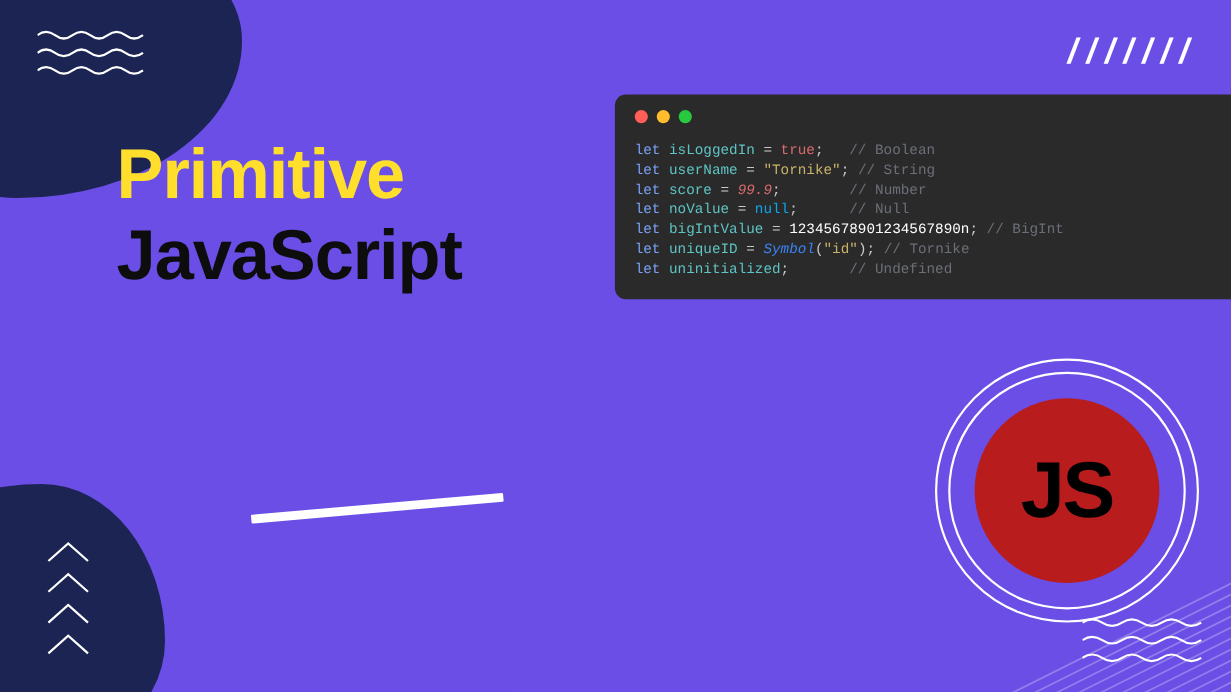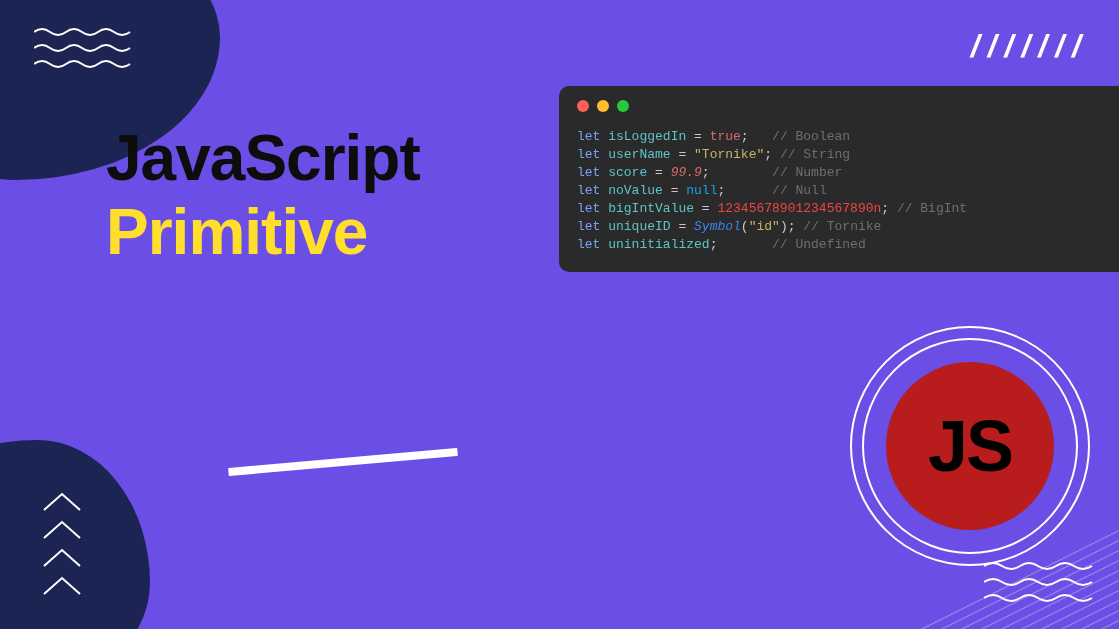--- a/index.html
+++ b/index.html
@@ -128,21 +128,21 @@
   .dot-grn { background:#27c93f; }
   .codeline { white-space: pre; }
   .kw { color:#7aa2f7; }       
   .var { color:#5ec4c4; }      
   .op { color:#c9c9c9; }       
   .bool { color:#d86a6a; }
   .str { color:#c9b36a; }
   .num { color:#d86a6a;font-style:italic; }
   .null { color:#0ea5e9; }
   .fn { color:#3b82f6;font-style:italic; }
-  .bigint { color:#ef4444; }
+  .bigint { color:#ffffff; }
   .comm { color:#6b6f78; }
 
   
   .jsbadge-wrap {
     position: absolute;
     left: 850px;
     top: 326px;
     width: 240px;
     height: 240px;
     z-index: 4;
@@ -211,22 +211,22 @@
     <line x1="180" y1="400" x2="600" y2="190"></line>
     <line x1="200" y1="400" x2="600" y2="200"></line>
     <line x1="220" y1="400" x2="600" y2="210"></line>
     <line x1="240" y1="400" x2="600" y2="220"></line>
     <line x1="260" y1="400" x2="600" y2="230"></line>
     <line x1="280" y1="400" x2="600" y2="240"></line>
   </g>
 </svg>
 
 <div class="headline">
+  <div class="line yellow">Primitive</div>
   <div class="line black">JavaScript</div>
-  <div class="line yellow">Primitive</div>
 </div>
 
 <div class="white-slash"></div>
 
 <div class="chevrons">
   <svg width="40" height="22">
       <polyline points="2,20 20,4 38,20" stroke="#fff" stroke-width="2" fill="none"></polyline>
     </svg>
   <svg width="40" height="22">
       <polyline points="2,20 20,4 38,20" stroke="#fff" stroke-width="2" fill="none"></polyline>

